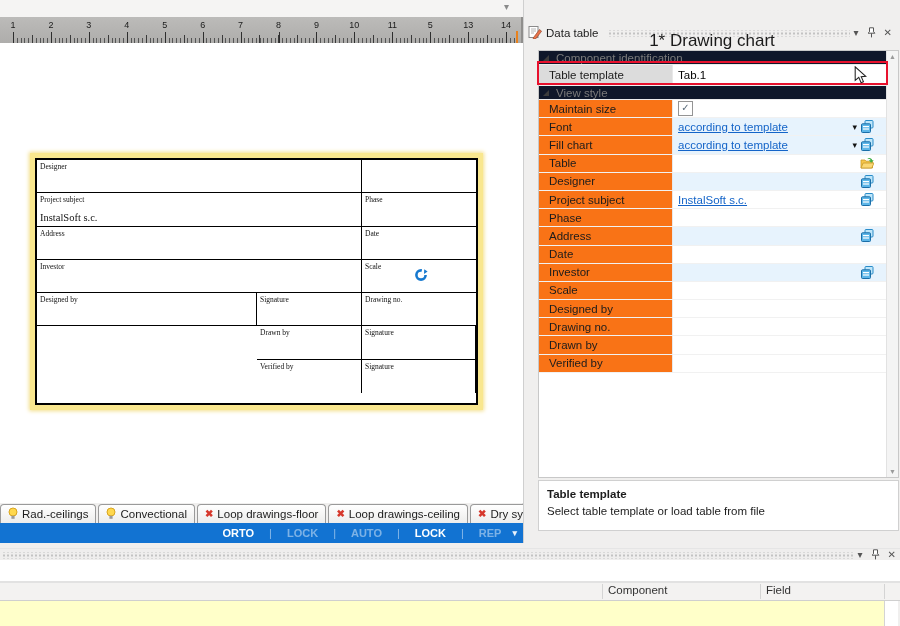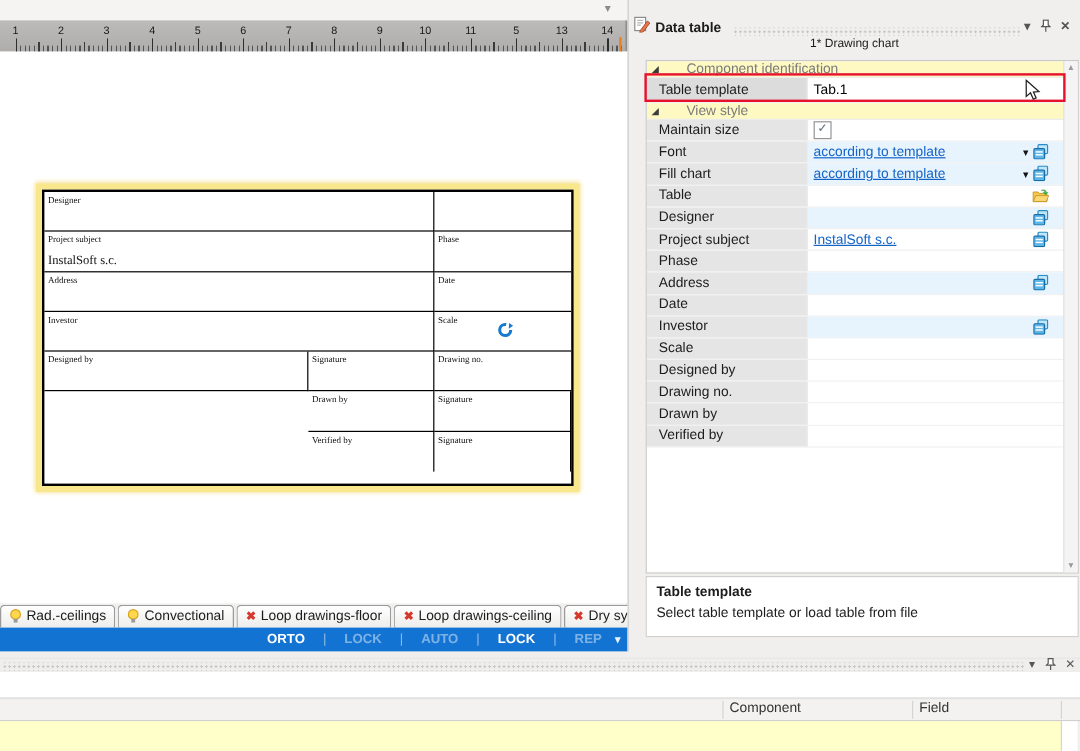--- a/index.html
+++ b/index.html
@@ -52,37 +52,37 @@
   .statusbar{position:absolute;left:0;top:523px;width:523px;height:20px;background:#1273d2;
              display:flex;align-items:center;justify-content:flex-end;padding-right:6px;box-sizing:border-box;
              font-size:11px;font-weight:bold;color:#fff;gap:5px;}
   .status-item{color:rgba(255,255,255,.45);}
   .status-item.on{color:#fff;}
   .statusbar .sep{color:rgba(255,255,255,.5);font-weight:normal;}
   .status-dd{color:#e8f2fc;font-size:9px;margin-left:6px;}
 
   
   .right-panel{position:absolute;left:523px;top:0;width:377px;height:543px;background:#f0efee;border-left:1px solid #cfcfcf;box-sizing:border-box;}
-  .rp-header{position:absolute;left:4px;right:4px;top:12px;height:18px;display:flex;align-items:flex-end;font-weight:bold;}
+  .rp-header{position:absolute;left:4px;right:4px;top:24px;height:18px;display:flex;align-items:center;}
   .rp-title{font-size:11.5px;color:#1c1c1c;margin:0 6px 0 4px;white-space:nowrap;}
   .dots{flex:1;height:7px;margin:0 4px;
         background-image:radial-gradient(circle,#c3c3c3 0.8px,transparent 1px);
         background-size:4px 4px;background-position:0 50%;}
   .win-btns{display:flex;align-items:center;gap:8px;color:#555;margin-right:4px;}
   .win-btns .wb{font-size:10px;line-height:10px;cursor:default;}
-  .rp-subtitle{position:absolute;left:0;right:0;top:31px;text-align:center;font-size:10px;color:#1a1a1a;}
+  .rp-subtitle{position:absolute;left:0;right:0;top:31px;text-align:center;font-size:17px;color:#1a1a1a;}
 
   .pg{position:absolute;left:14px;top:50px;width:361px;height:428px;background:#fff;border:1px solid #c8c8c8;box-sizing:border-box;}
   .pg-rows{position:absolute;left:0;top:0;right:11px;bottom:0;overflow:hidden;}
-  .pg-group{height:13px;display:flex;align-items:center;gap:23px;padding-left:4px;color:#7a7a7a;
-            font-size:11.5px;background:#fef9c3;border-bottom:1px solid #ececec;text-align:right;}
+  .pg-group{height:13px;display:flex;align-items:center;gap:7px;padding-left:4px;color:#7a7a7a;
+            font-size:11.5px;background:#0f172a;border-bottom:1px solid #ececec;text-align:right;}
   .tri{width:0;height:0;border-left:6px solid transparent;border-bottom:6px solid #3c3c3c;}
   .pg-row{display:flex;height:17.2px;border-bottom:1px solid #f1f1f1;align-items:stretch;font-size:11.5px;}
   .pg-row.sel{height:20px;}
-  .pg-label{width:134px;padding-left:10px;display:flex;align-items:center;background:#e5e5e5;
+  .pg-label{width:134px;padding-left:10px;display:flex;align-items:center;background:#f97316;
             border-right:1px solid #e8e8e8;color:#1c1c1c;box-sizing:border-box;}
   .pg-row.sel .pg-label{background:#dcdcdc;}
   .pg-value{flex:1;display:flex;align-items:center;gap:3px;padding:0 13px 0 5px;position:relative;}
   .pg-value.bluebg{background:#e7f3fd;}
   .pg-value.center{justify-content:center;}
   .pg-value .plain{color:#000;}
   .pg-value .link{color:#1464c8;text-decoration:underline;}
   .spacer{flex:1;}
   .dd{font-size:9px;color:#111;}
   .vicon{display:inline-flex;width:14px;height:13px;align-items:center;justify-content:center;}

